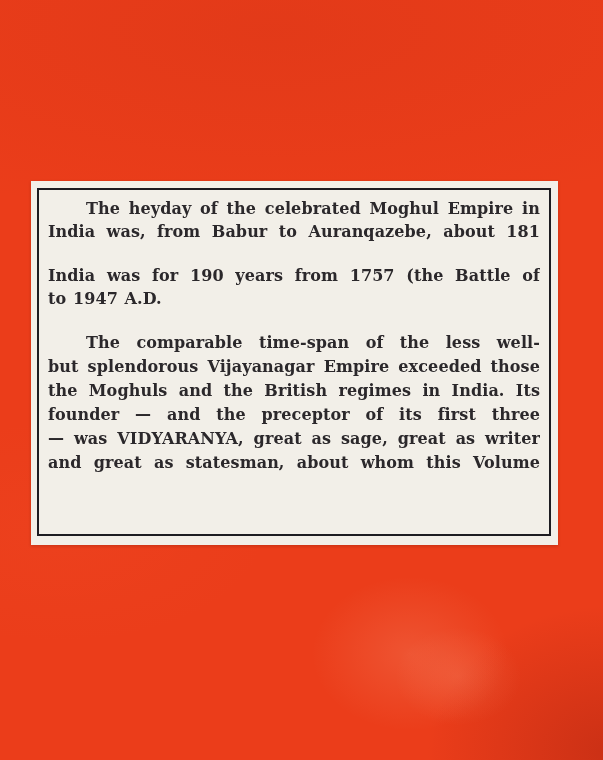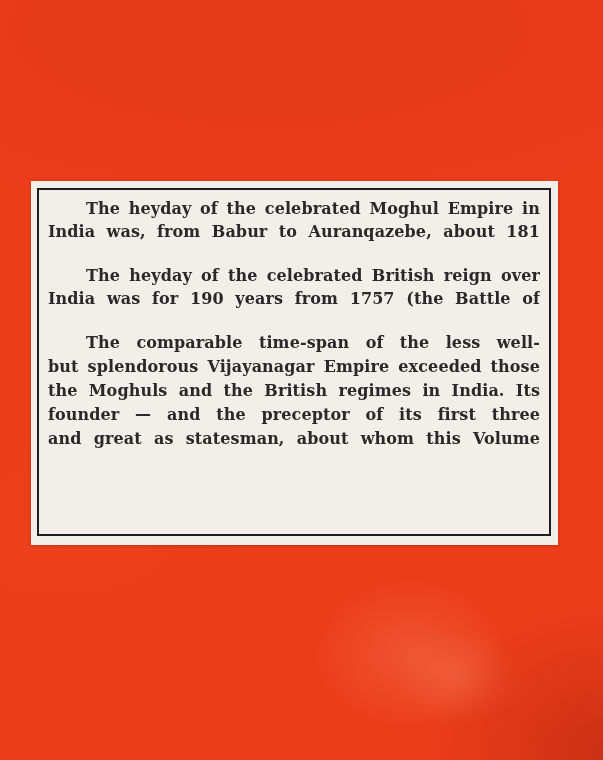--- a/index.html
+++ b/index.html
@@ -63,27 +63,28 @@
 <div class="cover">
   <div class="panel">
     <div class="panel-border">
 
       <div class="paragraph paragraph-1">
         <div class="line indent">The heyday of the celebrated Moghul Empire in</div>
         <div class="line">India was, from Babur to Auranqazebe, about 181 years</div>
       </div>
 
       <div class="paragraph paragraph-2">
-        <div class="line indent">The heyday of the celebrated British reign over</div>
         <div class="line">India was for 190 years from 1757 (the Battle of Plassey)</div>
+        <div class="line last-left">to 1947 A.D.</div>
       </div>
 
       <div class="paragraph paragraph-3">
         <div class="line indent">The comparable time-span of the less well-known</div>
         <div class="line">but splendorous Vijayanagar Empire exceeded those of</div>
         <div class="line">the Moghuls and the British regimes in India. Its spiritual</div>
         <div class="line">founder — and the preceptor of its first three Emperors</div>
+        <div class="line">— was VIDYARANYA, great as sage, great as writer</div>
         <div class="line">and great as statesman, about whom this Volume deals.</div>
       </div>
 
     </div>
   </div>
 </div>
 
 </body></html>

